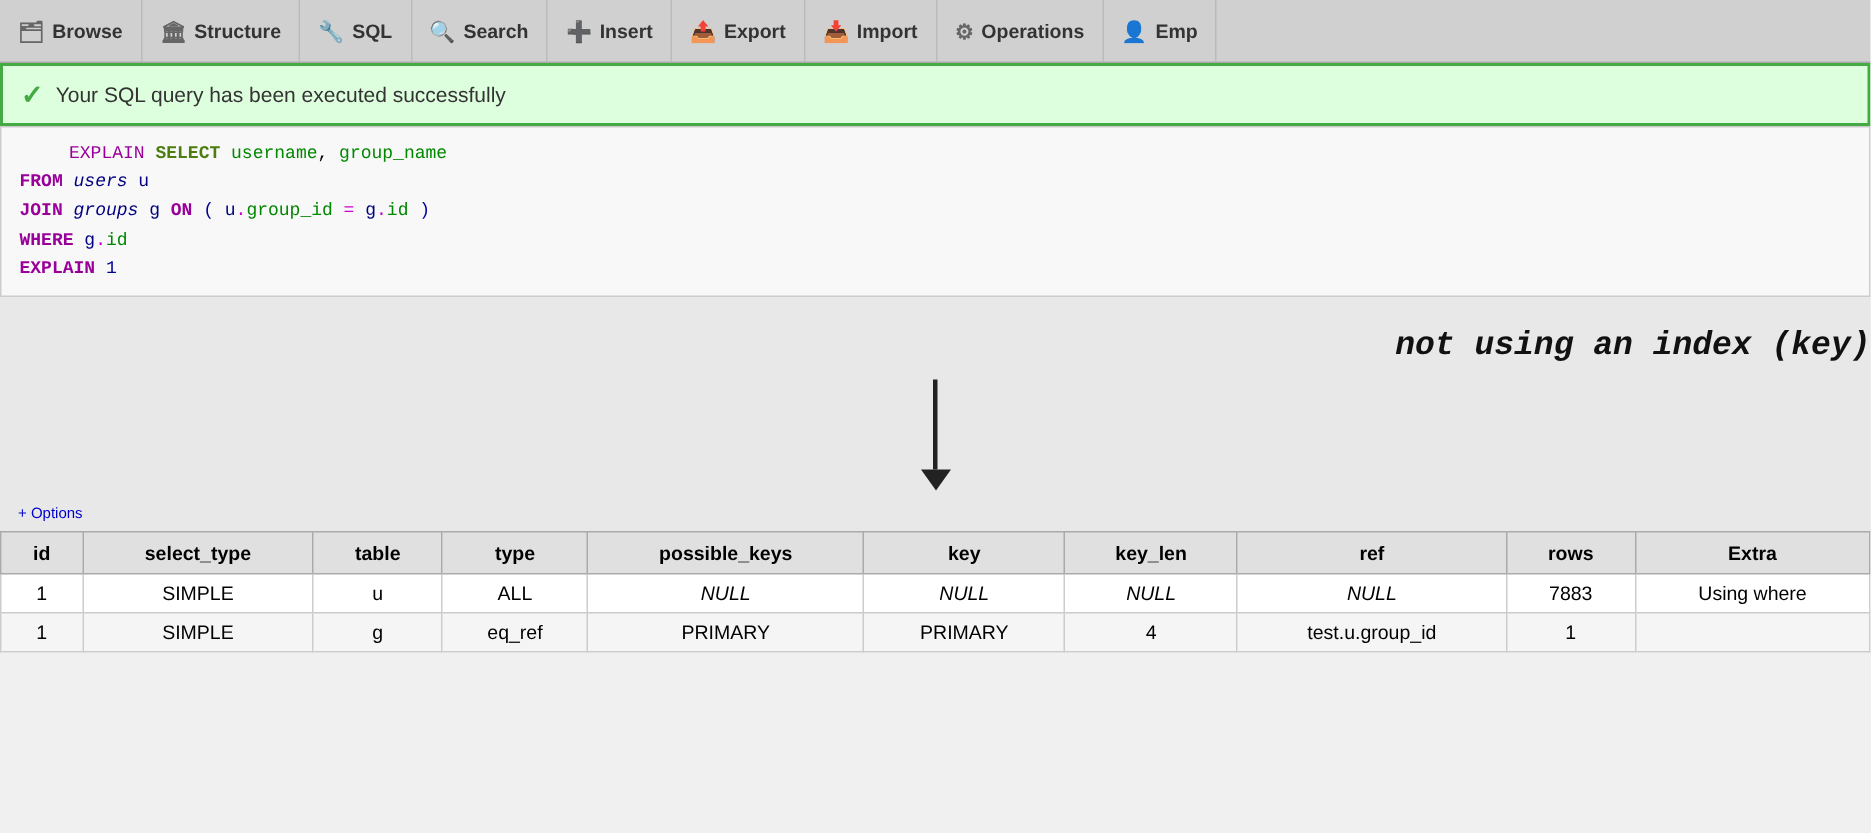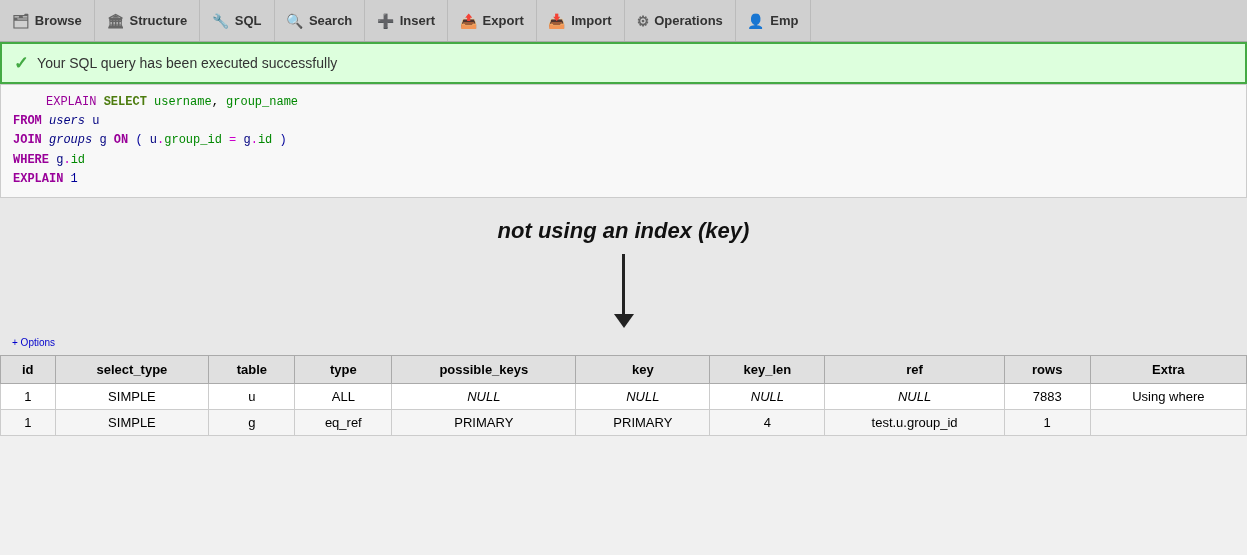--- a/index.html
+++ b/index.html
@@ -79,23 +79,24 @@
     .sql-table { color: #000080; font-style: italic; }
     .sql-alias { color: #000080; }
     .sql-number { color: #000099; }
     .sql-operator { color: #cc00cc; }
     .sql-paren { color: #000099; }
 
     
     .annotation-area {
       background: #e8e8e8;
       padding: 20px 0 0 0;
-      text-align: center;
+      text-align: right;
       position: relative;
       min-height: 100px;
+      font-family: Liberation Mono, monospace;
     }
     .annotation-text {
       font-size: 22px;
       font-style: italic;
       font-weight: bold;
       color: #111;
       margin-bottom: 10px;
     }
     .arrow-down {
       display: flex;

